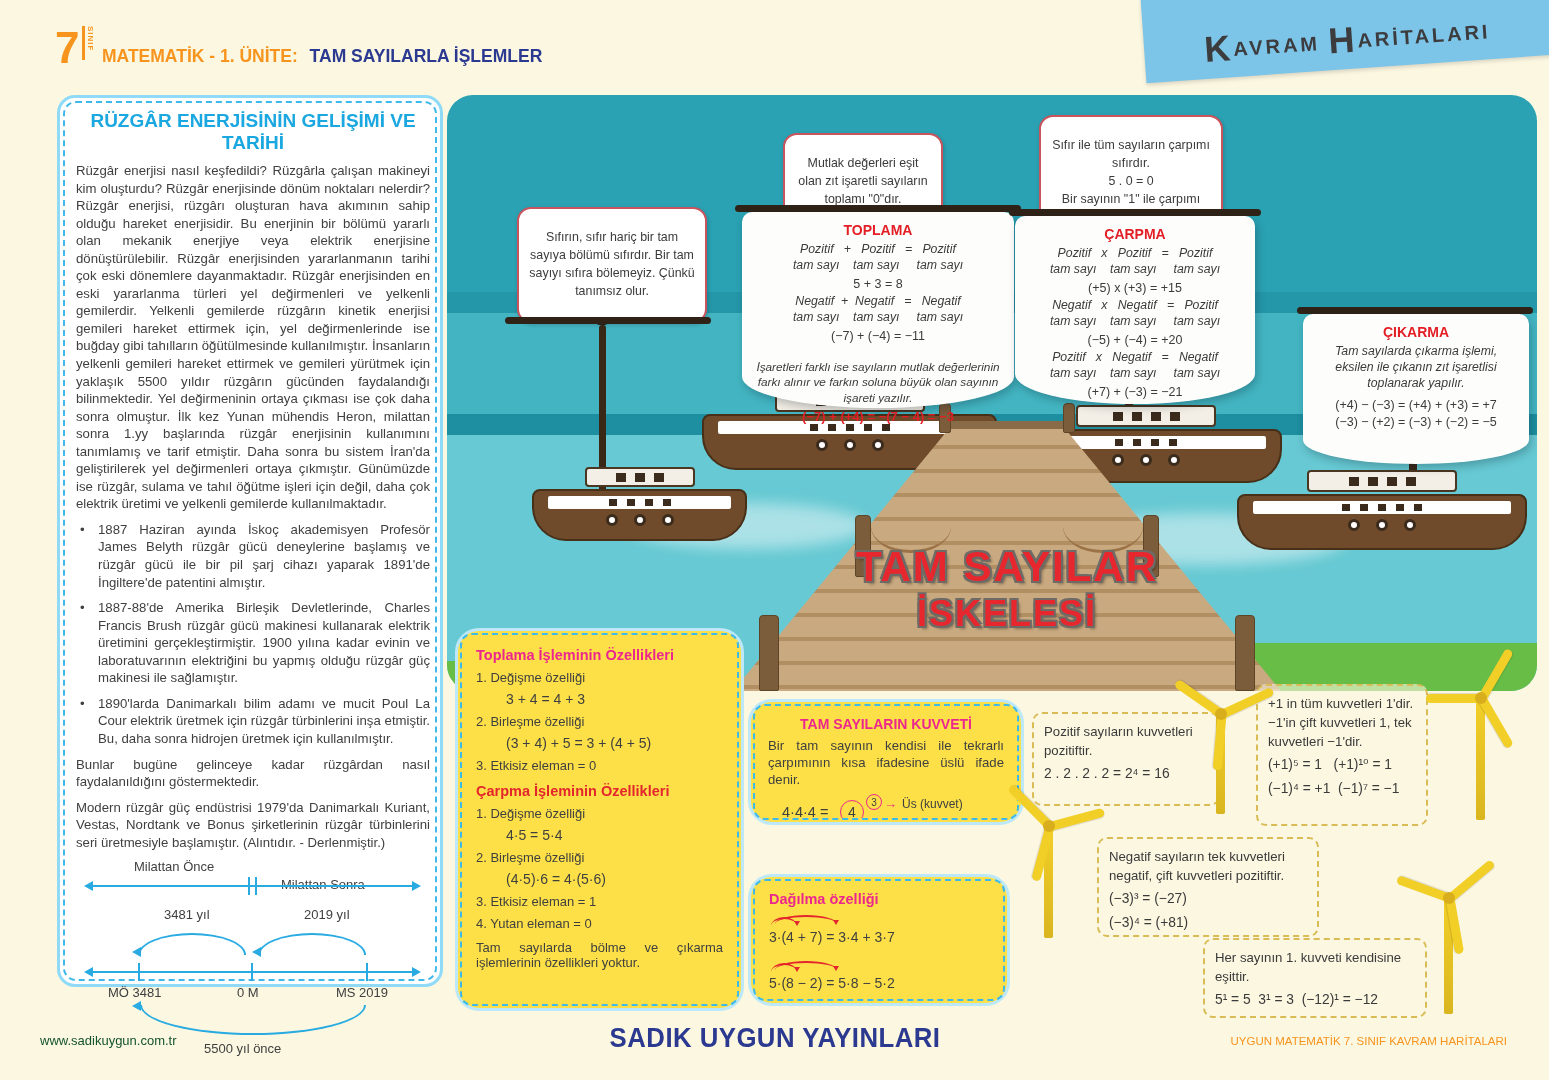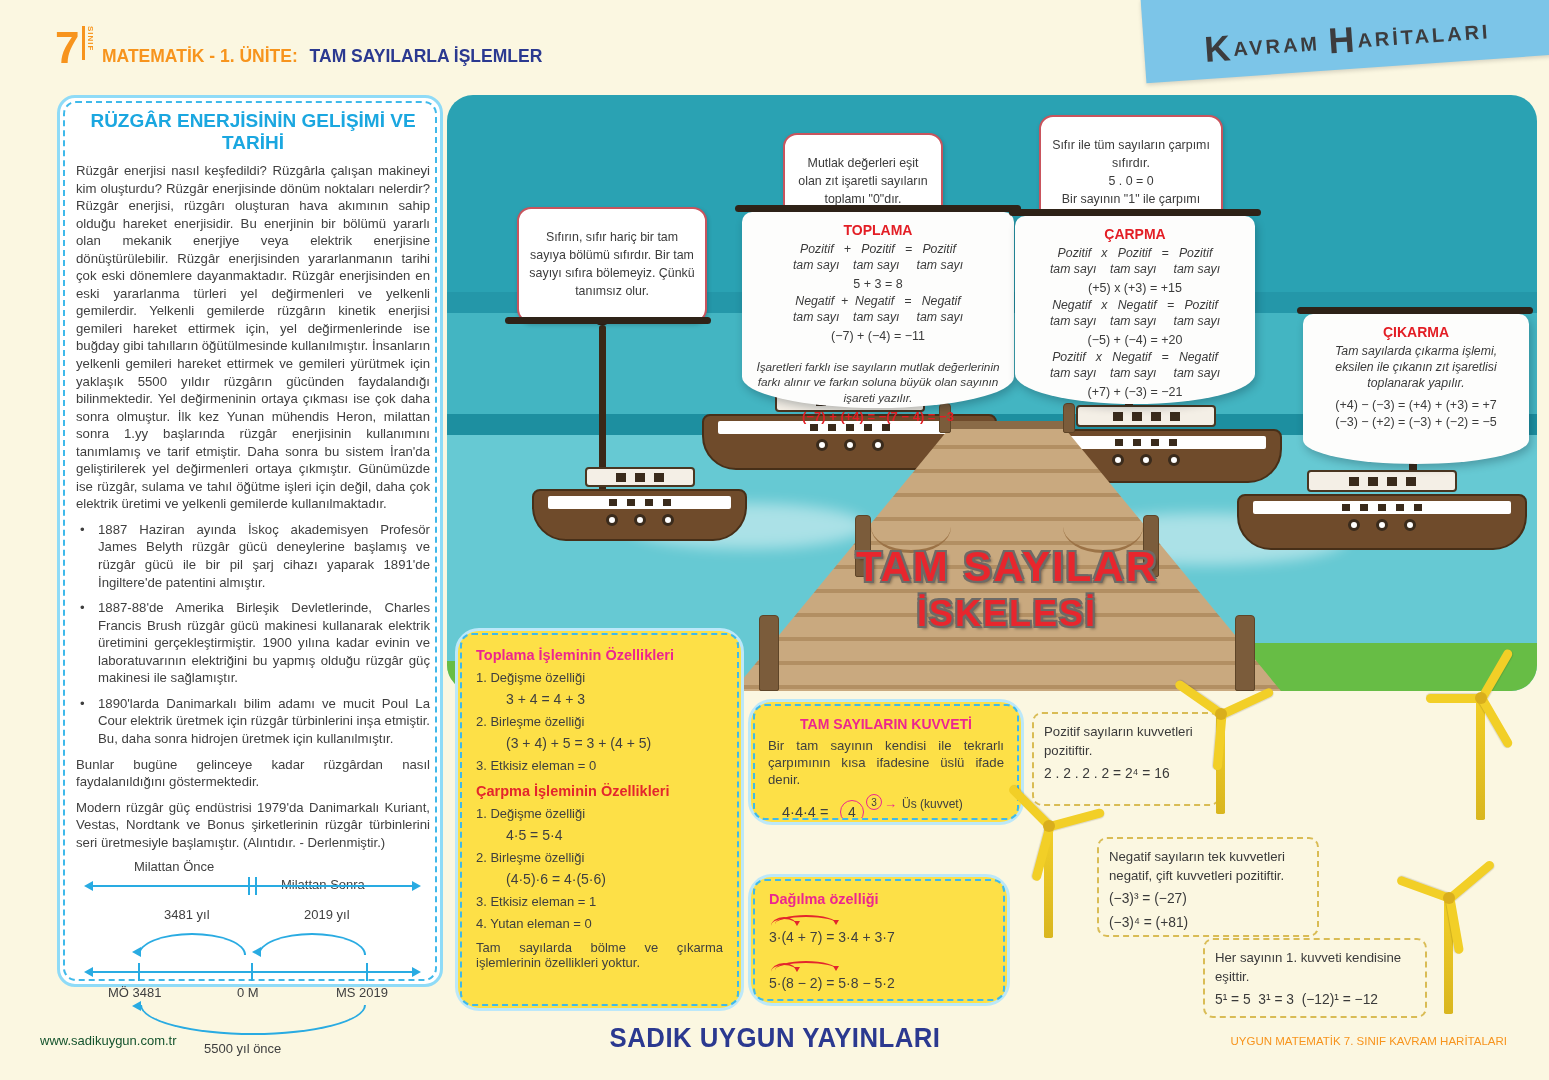--- a/index.html
+++ b/index.html
@@ -410,20 +410,29 @@
         <div class="dist-eq">5·(8 − 2) = 5·8 − 5·2</div>
       </div>
     </div>
   </div>
 
   <div class="ynote" style="left:1032px; top:712px; width:188px; height:94px;">
     <div>Pozitif sayıların kuvvetleri pozitiftir.</div>
     <div class="eq">2 . 2 . 2 . 2 = 2⁴ = 16</div>
   </div>
 
+  <div class="ynote" style="left:1256px; top:684px; width:172px; height:142px;">
+    <div>+1 in tüm kuvvetleri 1'dir. −1'in çift kuvvetleri 1, tek kuvvetleri −1'dir.</div>
+    <div class="eq">
+      <span>(+1)⁵ = 1</span>&nbsp;&nbsp;&nbsp;<span>(+1)¹⁰ = 1</span>
+    </div>
+    <div class="eq">
+      <span>(−1)⁴ = +1</span>&nbsp;&nbsp;<span>(−1)⁷ = −1</span>
+    </div>
+  </div>
 
   <div class="ynote" style="left:1097px; top:837px; width:222px; height:100px;">
     <div>Negatif sayıların tek kuvvetleri negatif, çift kuvvetleri pozitiftir.</div>
     <div class="eq">(−3)³ = (−27)</div>
     <div class="eq">(−3)⁴ = (+81)</div>
   </div>
 
   <div class="ynote" style="left:1203px; top:938px; width:224px; height:80px;">
     <div>Her sayının 1. kuvveti kendisine eşittir.</div>
     <div class="eq">

